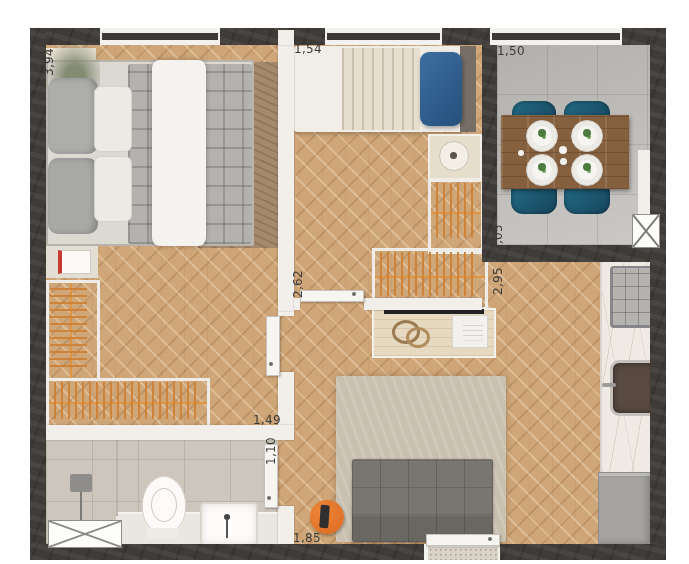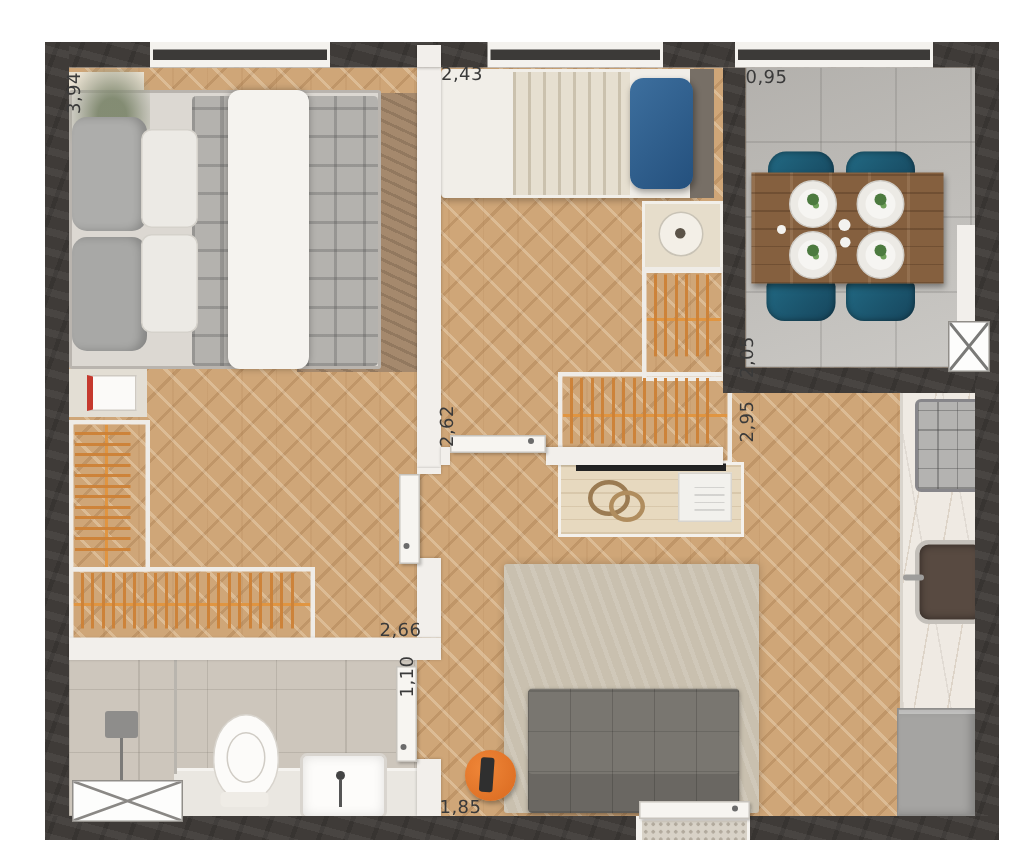--- a/index.html
+++ b/index.html
@@ -234,22 +234,22 @@
       <div class="glass"></div>
     </div>
 
   <div class="abs" style="left:424px;top:544px;width:76px;height:16px;background:#f4f2ee;z-index:31;"></div>
   <div class="abs" style="left:428px;top:547px;width:70px;height:13px;background-color:#d8d2c7;z-index:32;
        background-image:radial-gradient(rgba(120,110,95,.4) 1px,transparent 1px);background-size:5px 5px;"></div>
   <div class="abs door" style="left:426px;top:534px;width:72px;height:10px;"></div>
   <div class="abs handle" style="left:488px;top:537px;"></div>
 
   <div class="dim v" style="left:27px;top:55px;">3,94</div>
-  <div class="dim" style="left:286px;top:42px;">2,43</div>
-  <div class="dim" style="left:489px;top:44px;">0,95</div>
+  <div class="dim" style="left:286px;top:42px;">1,54</div>
+  <div class="dim" style="left:489px;top:44px;">1,50</div>
   <div class="dim v" style="left:276px;top:277px;">2,62</div>
   <div class="dim v" style="left:476px;top:231px;">2,05</div>
   <div class="dim v" style="left:476px;top:274px;">2,95</div>
-  <div class="dim" style="left:245px;top:413px;">2,66</div>
+  <div class="dim" style="left:245px;top:413px;">1,49</div>
   <div class="dim v" style="left:249px;top:444px;">1,10</div>
   <div class="dim" style="left:285px;top:531px;">1,85</div>
 
 </div>
 
 </body></html>

